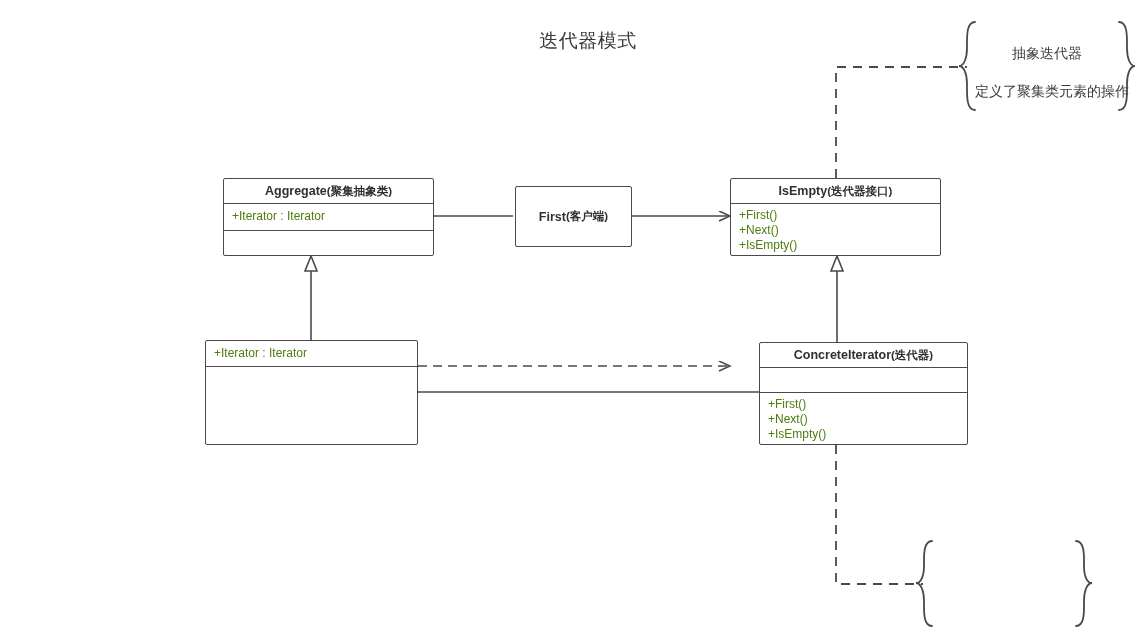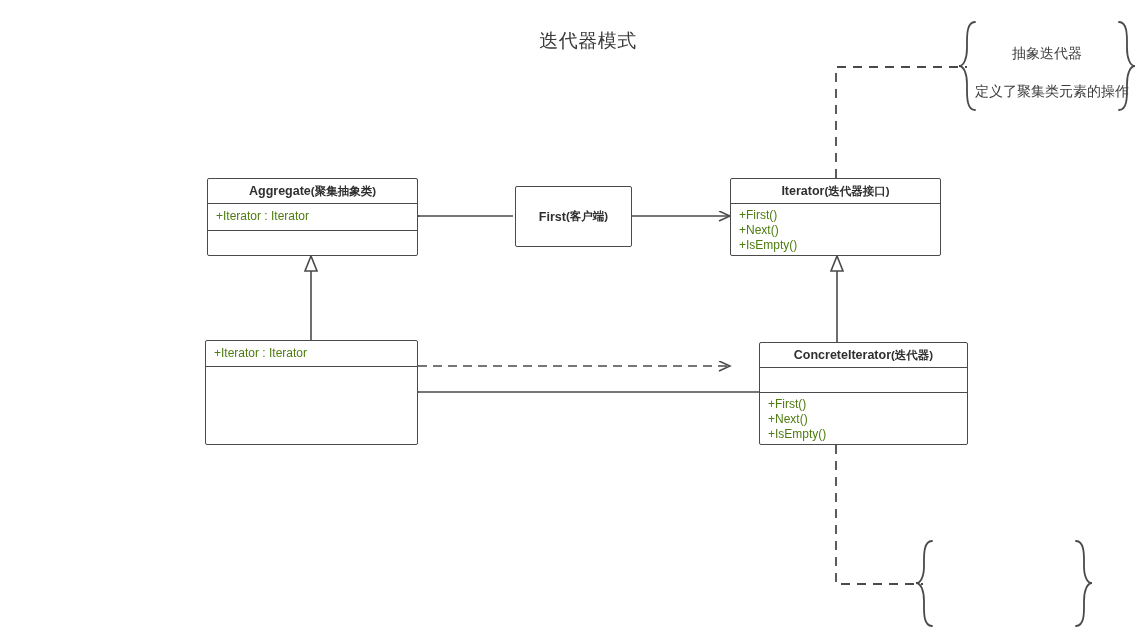--- a/index.html
+++ b/index.html
@@ -167,39 +167,39 @@
     </g>
 
     <g>
       <path d="M 932,541 C 923,541 924,557 924,566 C 924,576 921,583 916,583
                C 921,583 924,591 924,601 C 924,611 923,626 932,626" fill="none" stroke="#4a4a4a" stroke-width="1.8" stroke-linecap="round"></path>
       <path d="M 1076,541 C 1085,541 1084,557 1084,566 C 1084,576 1087,583 1092,583
                C 1087,583 1084,591 1084,601 C 1084,611 1085,626 1076,626" fill="none" stroke="#4a4a4a" stroke-width="1.8" stroke-linecap="round"></path>
     </g>
   </svg>
 
-  <div class="uml-class" style="left:207px; top:178px; width:211px; height:78px;">
+  <div class="uml-class" style="left:223px; top:178px; width:211px; height:78px;">
     <div class="uml-header" style="height:25px;">
       <span>Aggregate</span>
         <span class="cn">(聚集抽象类)</span>
     </div>
     <div class="uml-compartment" style="height:27px;">
       <span class="member">+Iterator : Iterator</span>
     </div>
     <div class="uml-compartment last" style="height:24px;"></div>
   </div>
 
   <div class="plain-box" style="left:515px; top:186px; width:117px; height:61px;">
     <span>First</span>
       <span class="cn">(客户端)</span>
   </div>
 
   <div class="uml-class" style="left:730px; top:178px; width:211px; height:78px;">
     <div class="uml-header" style="height:25px;">
-      <span>Iterator</span>
+      <span>IsEmpty</span>
         <span class="cn">(迭代器接口)</span>
     </div>
     <div class="uml-compartment last" style="height:51px; padding-top:4px;">
       <span class="member">+First()</span>
       <span class="member">+Next()</span>
       <span class="member">+IsEmpty()</span>
     </div>
   </div>
 
   <div class="uml-class" style="left:205px; top:340px; width:213px; height:105px;">

